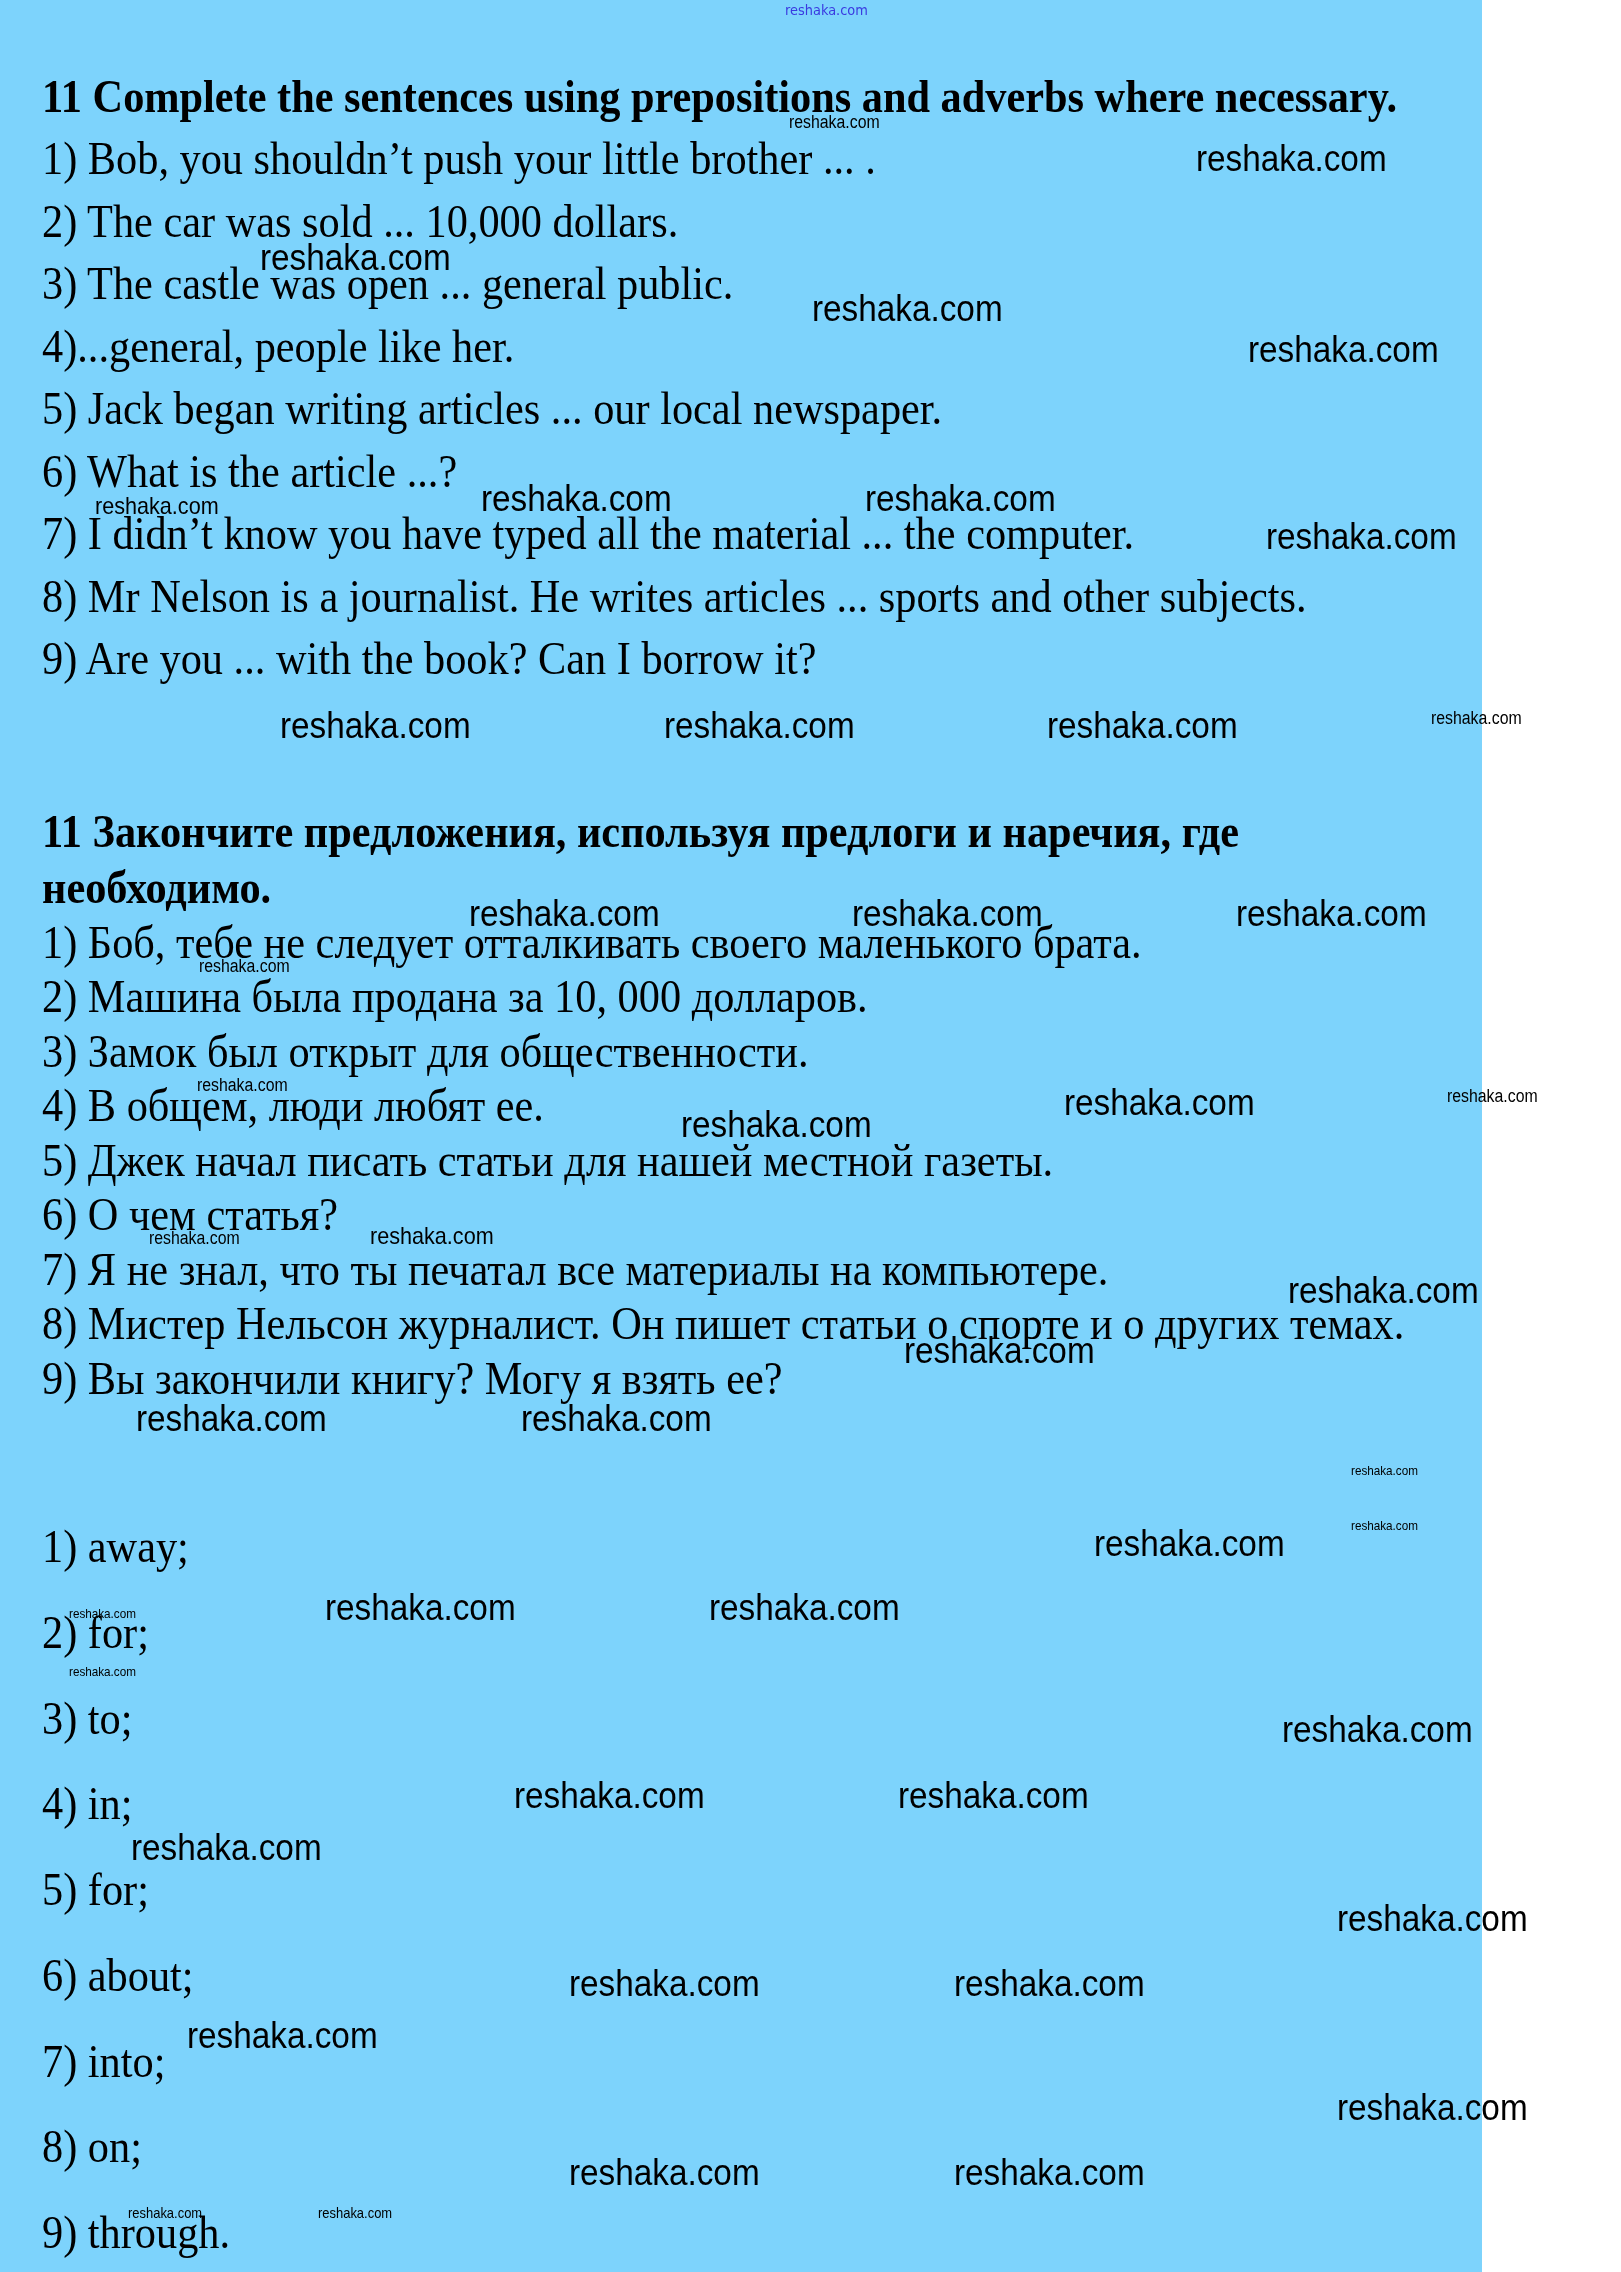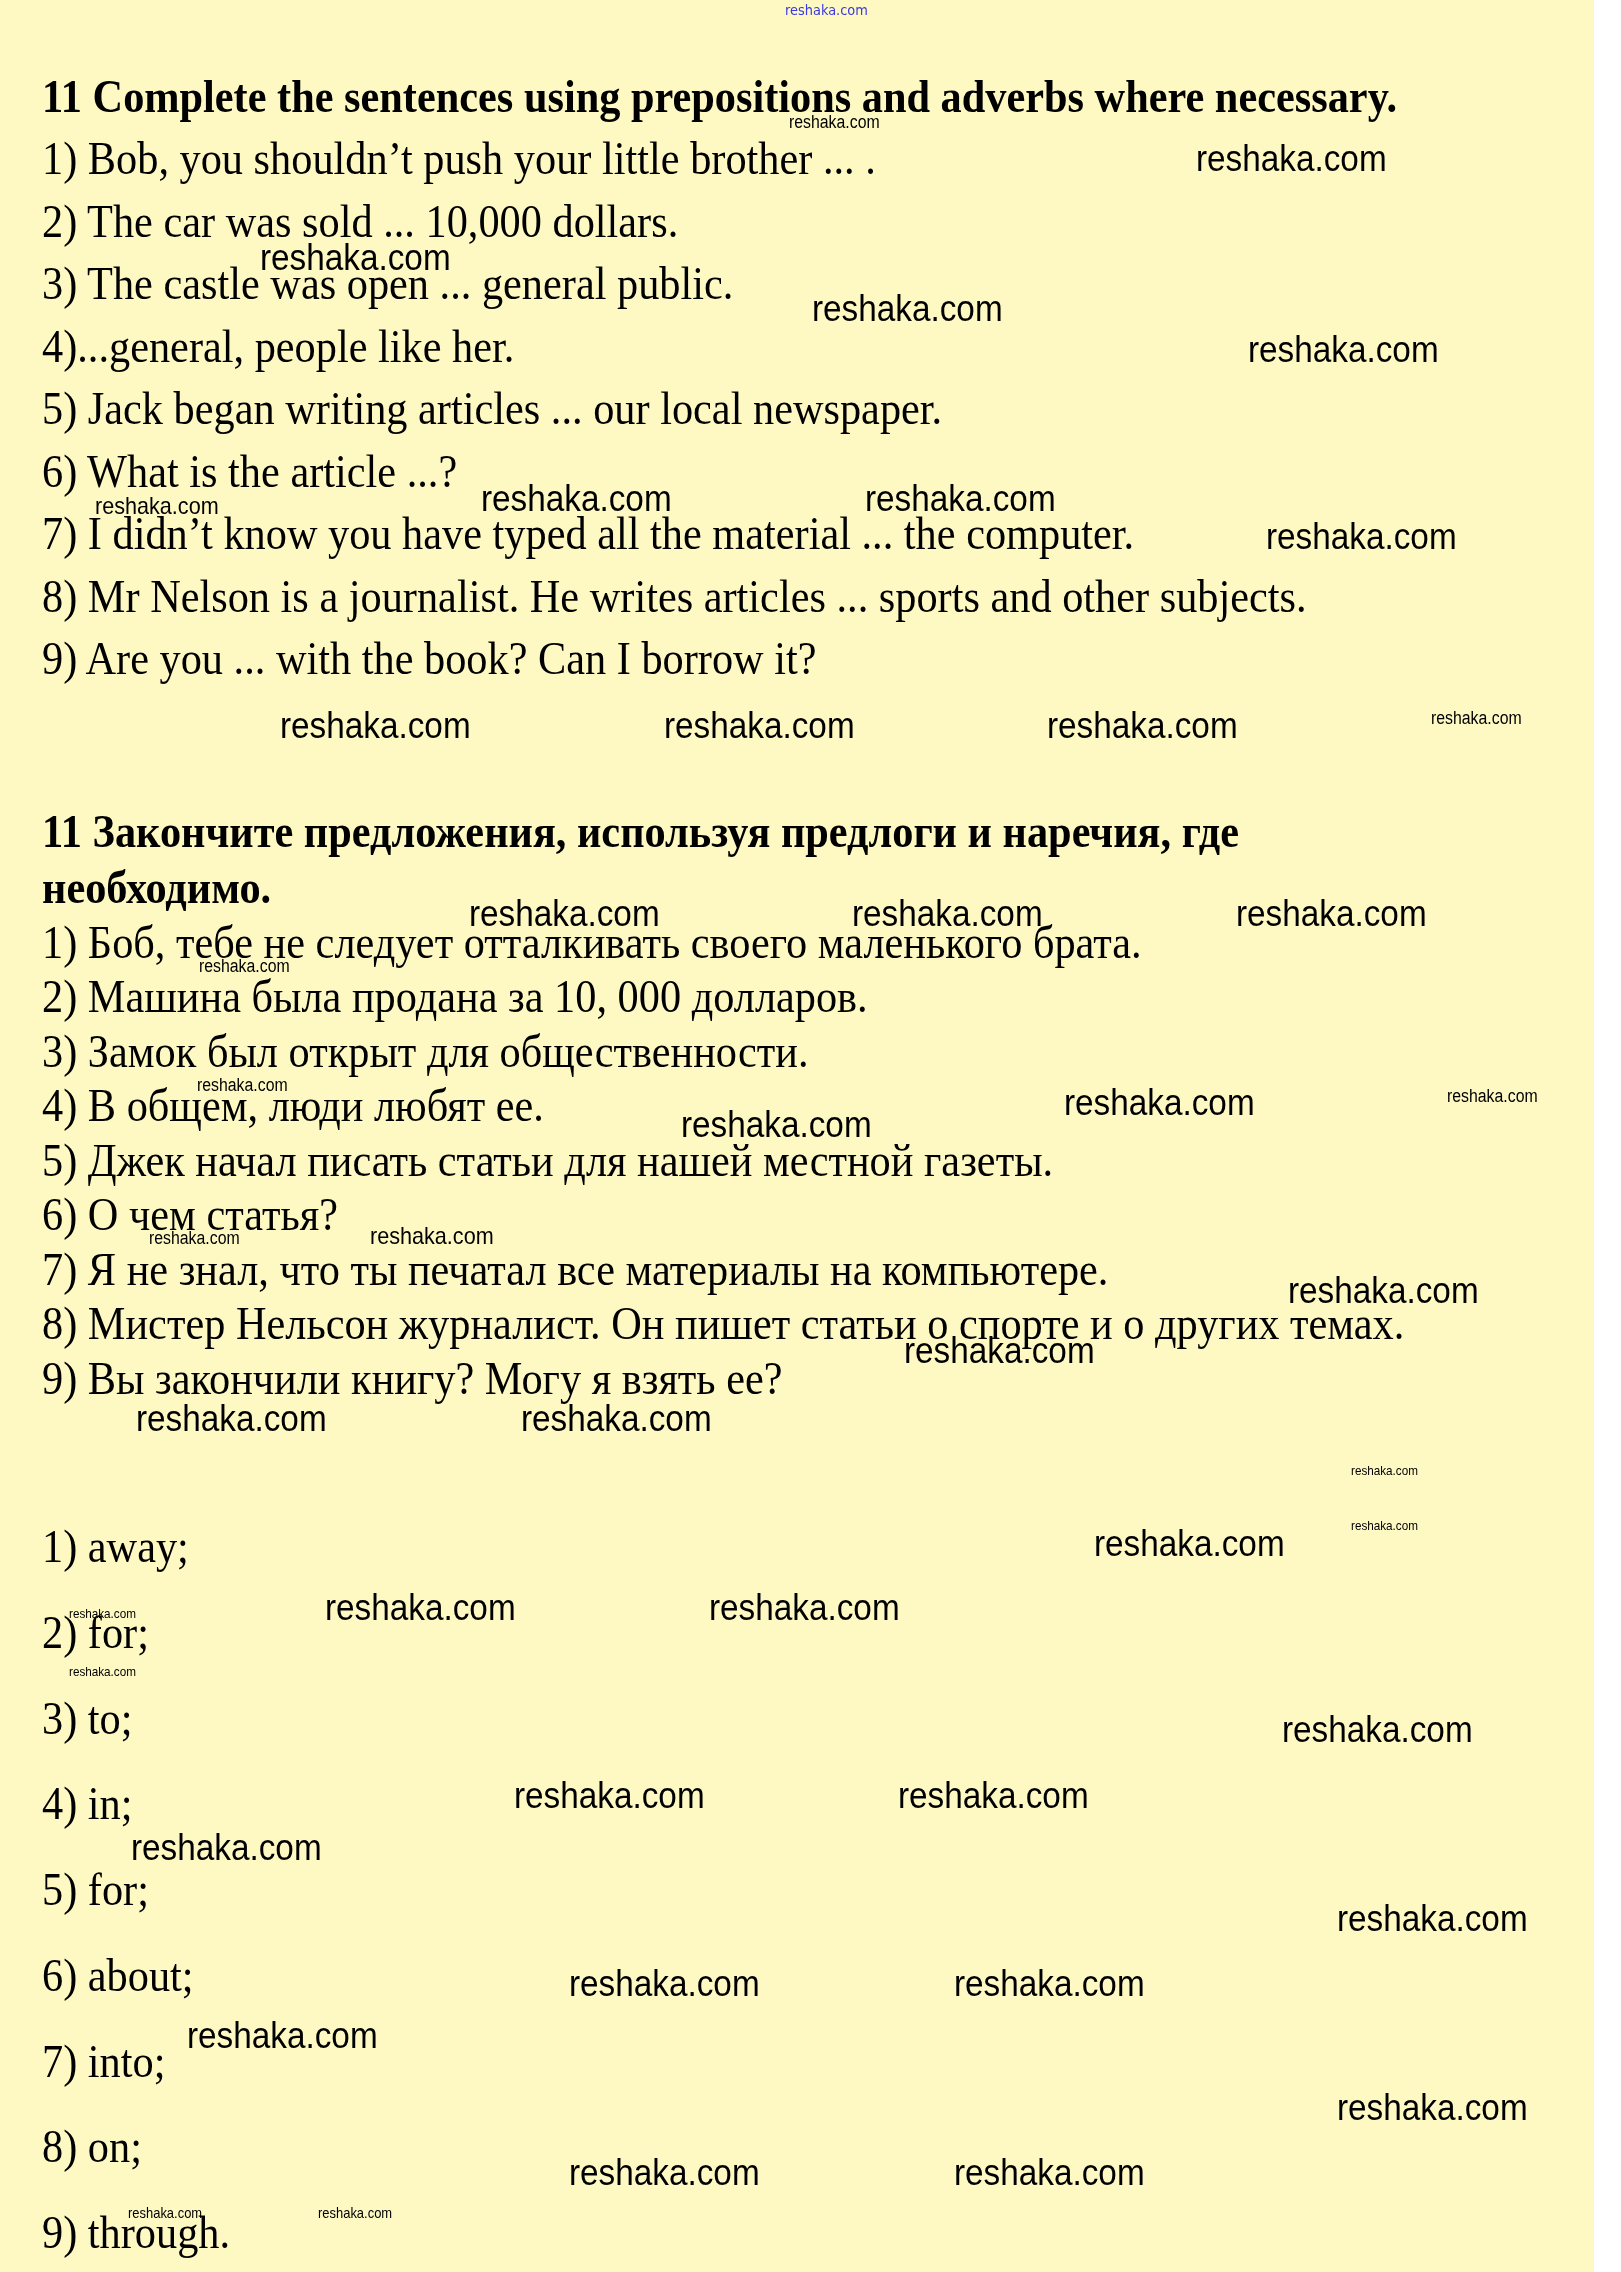--- a/index.html
+++ b/index.html
@@ -1,17 +1,17 @@
 <!DOCTYPE html>
 <html style="font-size:13px"><head>
   <meta charset="utf-8">
   <style>
     html, body { margin: 0; padding: 0; background: #ffffff; }
     body { width: 1622px; height: 2273px; position: relative; overflow: hidden; }
-    .page { position: absolute; left: 0; top: 0; width: 1594px; height: 2273px; background: #fef9c3; }
+    .page { position: absolute; left: 0; top: 0; width: 1482px; height: 2273px; background: #7dd3fc; }
     .serif { font-family: "Liberation Serif", "DejaVu Serif", serif; color: #000; }
     .line { position: absolute; left: 42px; white-space: nowrap; font-size: 46px; line-height: 1; transform-origin: left top; transform: scaleX(0.92); }
     .heading { font-weight: bold; font-size: 46px; }
     .wm { position: absolute; font-family: "Liberation Sans", "DejaVu Sans", sans-serif; color: #000; white-space: nowrap; transform-origin: left top; transform: scaleX(0.9); }
     .wm.big { font-size: 37px; }
     .wm.mid { font-size: 24px; }
     .wm.small { font-size: 17.6px; }
     .wm.top { font-size: 14.4px; color: #3a3ae0; font-family: "DejaVu Sans", sans-serif; }
   </style>
 </head>

